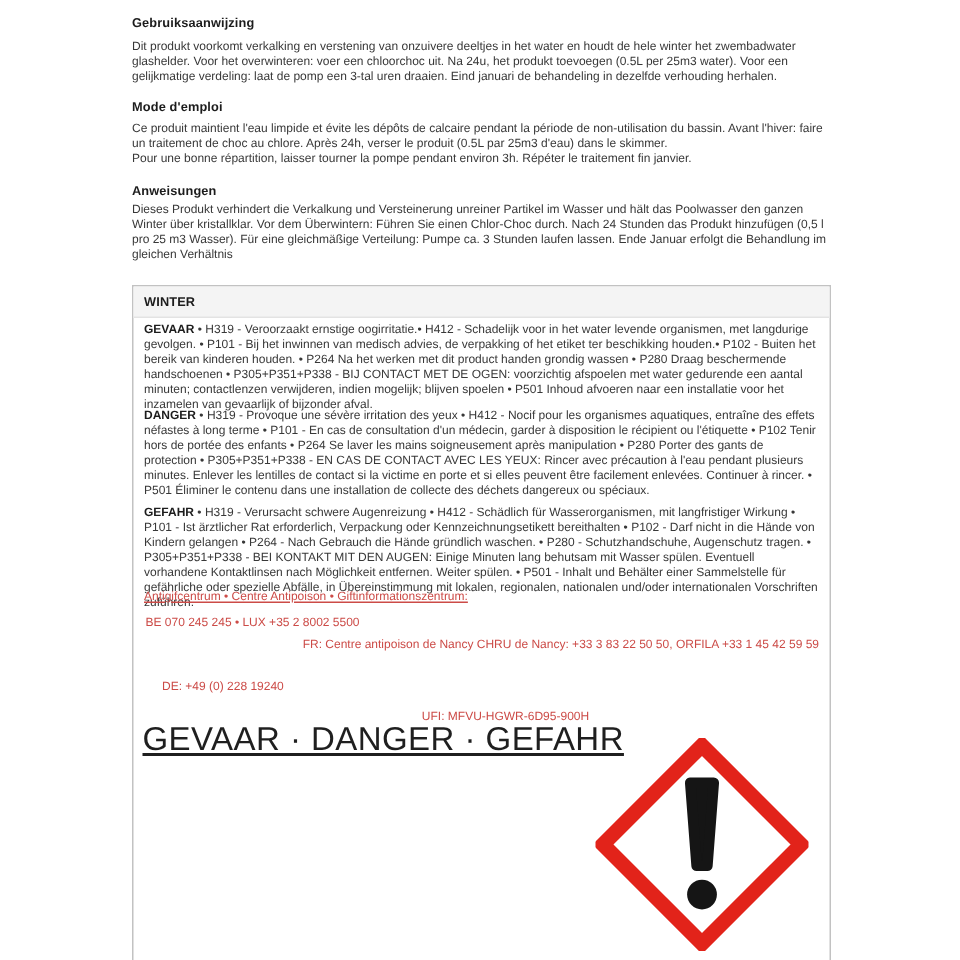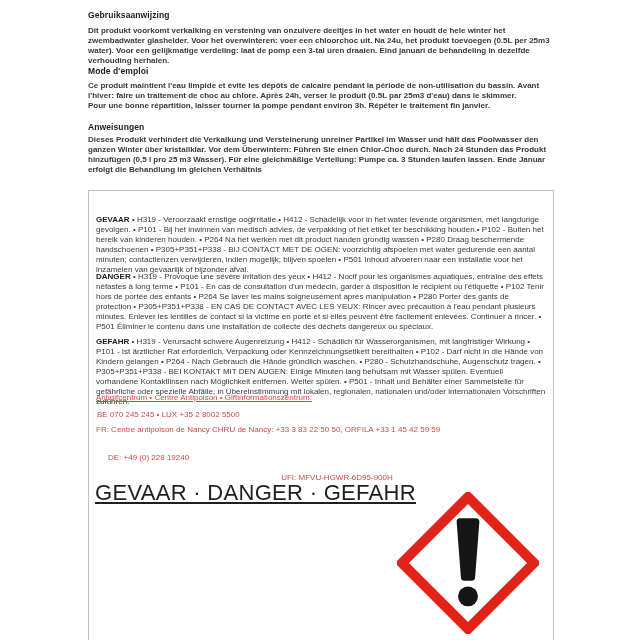--- a/index.html
+++ b/index.html
@@ -12,21 +12,21 @@
     color: #2e2e2e;
     -webkit-font-smoothing: antialiased;
   }
   .abs { position: absolute; }
   .heading {
     font-size: 8.5px; font-weight: bold; color: #1c1c1c;
     letter-spacing: 0.1px;
   }
   .body-text {
     font-size: 8px; line-height: 10px; color: #383838;
-    width: 468px; white-space: pre-line; font-weight: bold;
+    width: 468px; white-space: pre-line;
   }
   
   .winter-box {
     left: 88px; top: 190px; width: 464px; height: 470px;
     border: 1px solid #c2c2c2;
     background: #ffffff;
   }
   .winter-band {
     position: absolute; left: 0; top: 0; right: 0; height: 21px;
     background: #f4f4f4;
@@ -62,39 +62,42 @@
 
 <div class="abs heading" style="left:88px; top:66px;">Mode d'emploi</div>
 <div class="abs body-text" style="left:88px; top:81px;">Ce produit maintient l'eau limpide et évite les dépôts de calcaire pendant la période de non-utilisation du bassin. Avant l'hiver: faire un traitement de choc au chlore. Après 24h, verser le produit (0.5L par 25m3 d'eau) dans le skimmer.
 Pour une bonne répartition, laisser tourner la pompe pendant environ 3h. Répéter le traitement fin janvier.</div>
 
 <div class="abs heading" style="left:88px; top:122px;">Anweisungen</div>
 <div class="abs body-text" style="left:88px; top:135px;">Dieses Produkt verhindert die Verkalkung und Versteinerung unreiner Partikel im Wasser und hält das Poolwasser den ganzen Winter über kristallklar. Vor dem Überwintern: Führen Sie einen Chlor-Choc durch. Nach 24 Stunden das Produkt hinzufügen (0,5 l pro 25 m3 Wasser). Für eine gleichmäßige Verteilung: Pumpe ca. 3 Stunden laufen lassen. Ende Januar erfolgt die Behandlung im gleichen Verhältnis</div>
 
 <div class="abs winter-box">
 
+  <div class="winter-band">
+    <span class="heading">WINTER</span>
+  </div>
 
   <p class="hazard-par" style="top:24px; margin:0;">
     <b>GEVAAR</b>
     <span>• H319 - Veroorzaakt ernstige oogirritatie.• H412 - Schadelijk voor in het water levende organismen, met langdurige gevolgen. • P101 - Bij het inwinnen van medisch advies, de verpakking of het etiket ter beschikking houden.• P102 - Buiten het bereik van kinderen houden. • P264 Na het werken met dit product handen grondig wassen • P280 Draag beschermende handschoenen • P305+P351+P338 - BIJ CONTACT MET DE OGEN: voorzichtig afspoelen met water gedurende een aantal minuten; contactlenzen verwijderen, indien mogelijk; blijven spoelen • P501 Inhoud afvoeren naar een installatie voor het inzamelen van gevaarlijk of bijzonder afval.</span>
   </p>
 
   <p class="hazard-par" style="top:81px; margin:0;">
     <b>DANGER</b>
     <span>• H319 - Provoque une sévère irritation des yeux  • H412 - Nocif pour les organismes aquatiques, entraîne des effets néfastes à long terme • P101 - En cas de consultation d'un médecin, garder à disposition le récipient ou l'étiquette • P102 Tenir hors de portée des enfants • P264 Se laver les mains soigneusement après manipulation • P280 Porter des gants de protection • P305+P351+P338 - EN CAS DE CONTACT AVEC LES YEUX: Rincer avec précaution à l'eau pendant plusieurs minutes. Enlever les lentilles de contact si la victime en porte et si elles peuvent être facilement enlevées. Continuer à rincer.  • P501 Éliminer le contenu dans une installation de collecte des déchets dangereux ou spéciaux.</span>
   </p>
 
   <p class="hazard-par" style="top:146px; margin:0;">
     <b>GEFAHR</b>
     <span>• H319 - Verursacht schwere Augenreizung • H412 - Schädlich für Wasserorganismen, mit langfristiger Wirkung • P101 - Ist ärztlicher Rat erforderlich, Verpackung oder Kennzeichnungsetikett bereithalten • P102 - Darf nicht in die Hände von Kindern gelangen • P264 - Nach Gebrauch die Hände gründlich waschen. • P280 - Schutzhandschuhe, Augenschutz tragen. • P305+P351+P338 - BEI KONTAKT MIT DEN AUGEN: Einige Minuten lang behutsam mit Wasser spülen. Eventuell vorhandene Kontaktlinsen nach Möglichkeit entfernen. Weiter spülen. • P501 - Inhalt und Behälter einer Sammelstelle für gefährliche oder spezielle Abfälle, in Übereinstimmung mit lokalen, regionalen, nationalen und/oder internationalen Vorschriften zuführen.</span>
   </p>
 
   <p class="poison-line" style="top:202px; margin:0;text-decoration:underline;">Antigifcentrum • Centre Antipoison • Giftinformationszentrum:</p>
   <p class="poison-line" style="top:218px; margin:1px;">BE 070 245 245 • LUX +35 2 8002 5500</p>
-  <p class="poison-line" style="top:234px; margin:0;">FR: Centre antipoison de Nancy CHRU de Nancy: +33 3 83 22 50 50, ORFILA +33 1 45 42 59 59</p>
+  <p class="poison-line" style="top:234px; margin:0;text-align:right;">FR: Centre antipoison de Nancy CHRU de Nancy: +33 3 83 22 50 50, ORFILA +33 1 45 42 59 59</p>
   <p class="poison-line" style="top:250px; margin:12px;">DE: +49 (0) 228 19240</p>
   <p class="poison-line" style="top:266px; margin:16px;text-align:center;">UFI: MFVU-HGWR-6D95-900H</p>
 
   <div class="signal-words">GEVAAR · DANGER · GEFAHR</div>
 
   <div class="pictogram">
     <svg viewBox="0 0 100 100" width="142" height="142" aria-hidden="true">
       <polygon points="50,3.5 96.5,50 50,96.5 3.5,50" fill="#ffffff" stroke="#e2231a" stroke-width="7"></polygon>
       <path d="M44.5 21 h11 l-3 39 h-5 z" fill="#151515" stroke="#151515" stroke-width="5" stroke-linejoin="round"></path>
       <circle cx="50" cy="73.5" r="7" fill="#151515"></circle>

